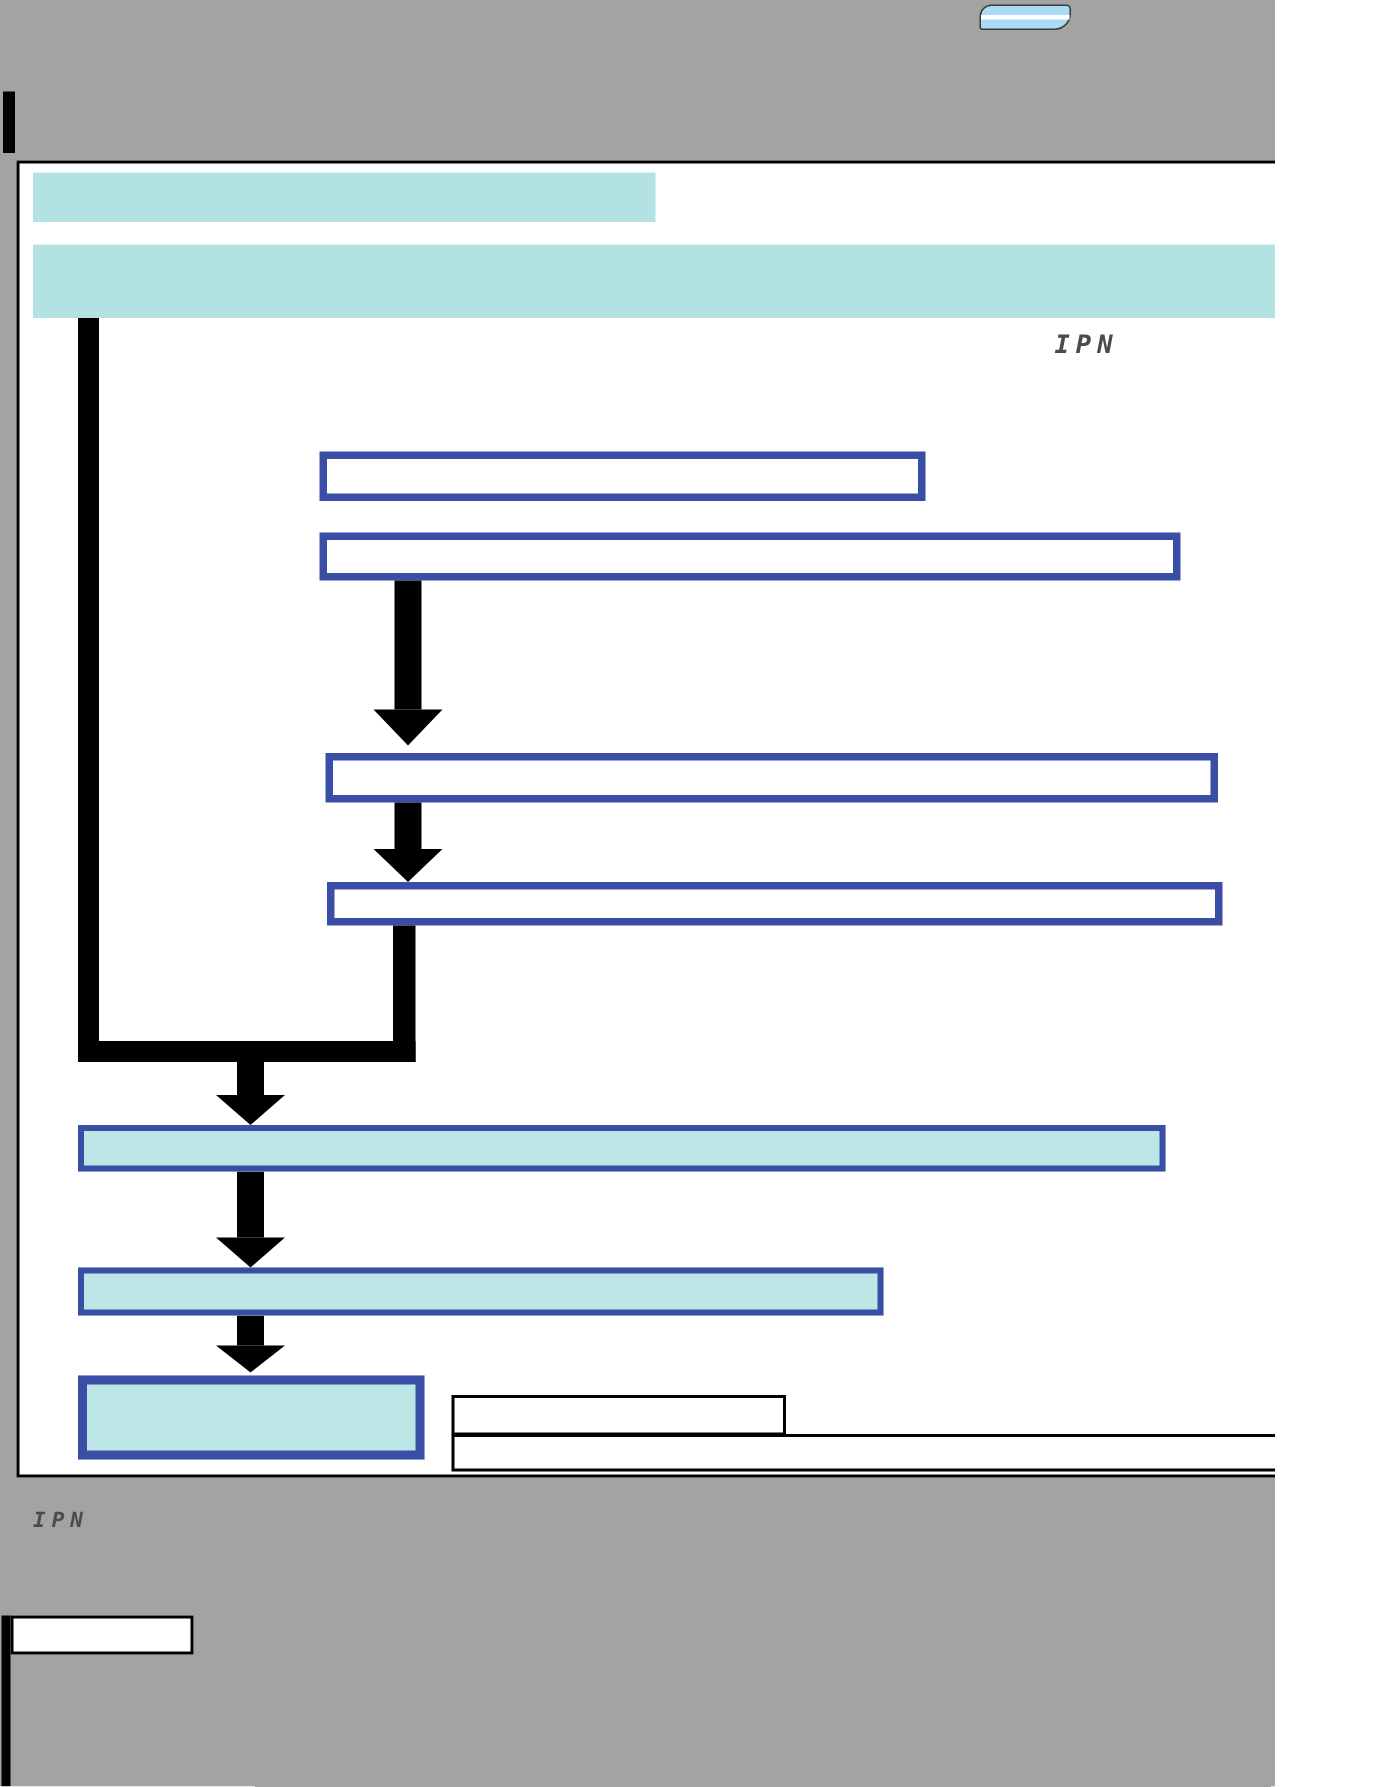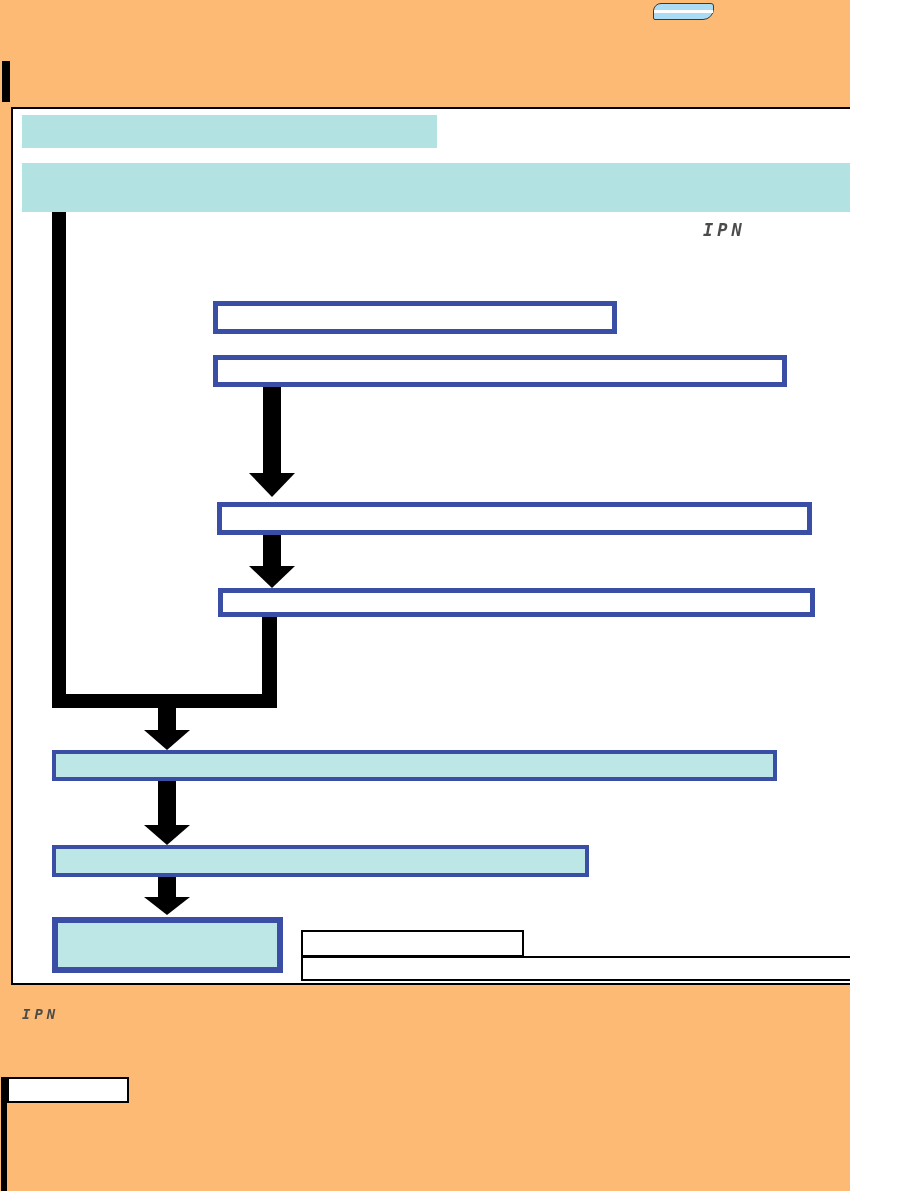--- a/index.html
+++ b/index.html
@@ -1,17 +1,17 @@
 <!DOCTYPE html>
 <html><head>
 <meta charset="utf-8">
 <style>
   html,body{margin:0;padding:0;background:#fff;}
   .page{
-    position:relative;width:850px;height:1191px;background:#fdba74;overflow:hidden;
+    position:relative;width:850px;height:1191px;background:#a3a3a3;overflow:hidden;
     font-family:"DejaVu Sans","Liberation Sans",sans-serif;
   }
   .abs{position:absolute;box-sizing:border-box;}
 
   
   .tab-button{
     left:653px;top:3px;width:61px;height:17px;
     background:#aadcf5;border:1px solid #3a3a3a;
     border-radius:8px 3px 11px 2px;
   }

